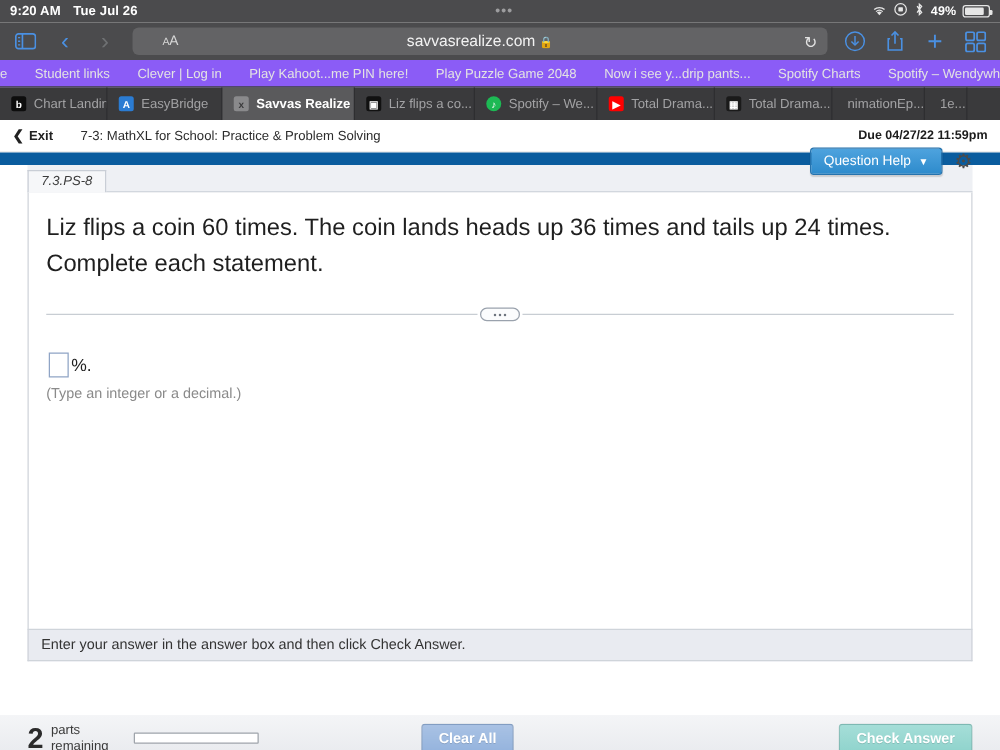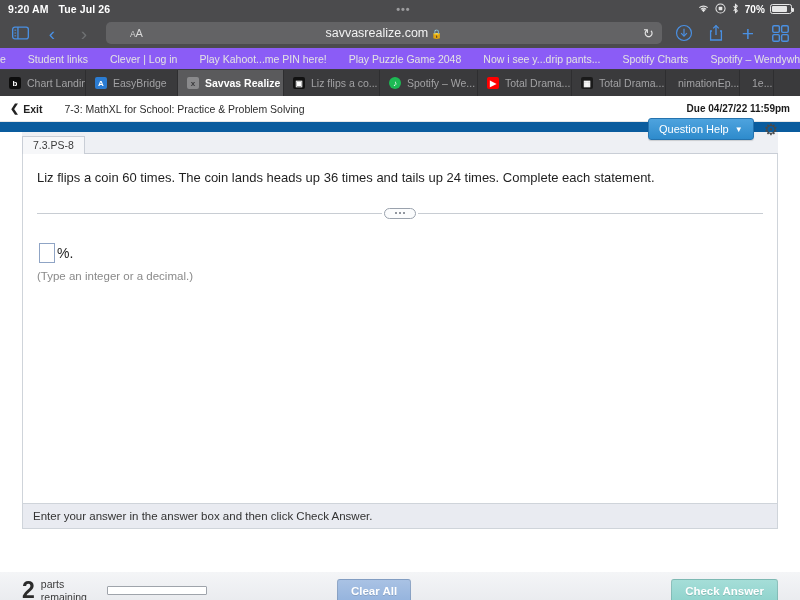--- a/index.html
+++ b/index.html
@@ -163,21 +163,21 @@
     border-bottom: 1px solid #c9ced6;
     position: relative;
   }
   .ex-tab {
     background: #f6f7f9;
     border: 1px solid #c9ced6;
     border-bottom: none;
     padding: 2px 10px 3px 10px;
     font-size: 10.5px;
     color: #3b3b3b;
-    position: relative; top: 1px;
+    position: relative; top: 1px; font-style: italic;
   }
   .q-help-area {
     position: absolute; right: 0; top: -14px;
     display: flex; align-items: center; gap: 10px;
   }
   .q-help-btn {
     background: linear-gradient(#4ea3de, #2e8bcc);
     border: 1px solid #2573ae;
     border-radius: 3px;
     color: #ffffff;
@@ -192,21 +192,21 @@
 
   .content-panel {
     border: 1px solid #cfd4da;
     border-top: none;
     background: #ffffff;
     height: 350px;
     padding: 14px 14px 0 14px;
     position: relative;
   }
   .problem-text {
-    font-size: 13px;
+    font-size: 19px;
     color: #1f1f1f;
     line-height: 1.55;
     max-width: 680px;
   }
   .divider-row {
     margin: 17px 0 0 0;
     position: relative;
     height: 16px;
     display: flex; align-items: center;
   }
@@ -305,21 +305,21 @@
       <svg width="11" height="11" viewBox="0 0 12 12">
           <circle cx="6" cy="6" r="5" stroke="#e6e6e6" stroke-width="1.1" fill="none"></circle>
           <rect x="4" y="4.2" width="4" height="3.6" rx="0.6" fill="#e6e6e6"></rect>
         </svg>
     </span>
     <span class="ico">
       <svg width="9" height="11" viewBox="0 0 10 12">
           <path d="M3 3.2 7 8.8 5 10.6V1.4l2 1.8L3 8.8" stroke="#e6e6e6" stroke-width="1.2" fill="none"></path>
         </svg>
     </span>
-    <span>70%</span>
+    <span>49%</span>
     <span class="battery-shell">
         <span class="battery-fill"></span>
       </span>
   </div>
 </div>
 
 <div class="safari-toolbar">
   <span class="tb-icon">
     <svg width="17" height="14" viewBox="0 0 18 14">
         <rect x="0.7" y="0.7" width="16.6" height="12.6" rx="2.3" stroke="#4a90e2" stroke-width="1.4" fill="none"></rect>

